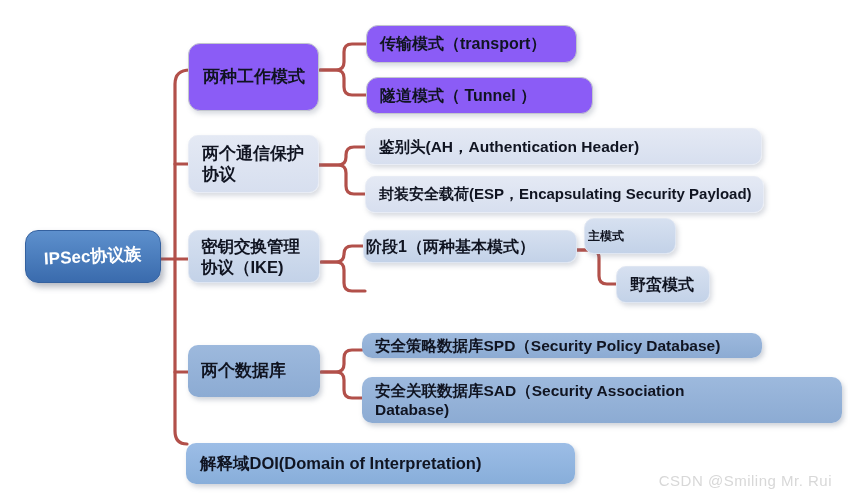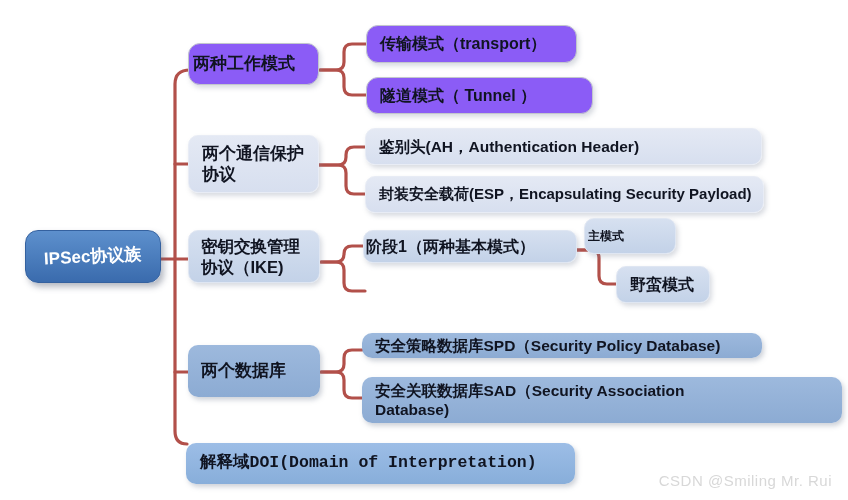--- a/index.html
+++ b/index.html
@@ -43,35 +43,35 @@
   
   .n-root{
     background:linear-gradient(180deg,#5d90cd,#3a6bad);border:1px solid #34619f;
     border-radius:13px;box-shadow:3px 4px 6px rgba(90,100,120,.45);
     color:#ffffff;justify-content:center;
   }
   .n-root span{transform:rotate(-3deg);display:inline-block;}
 
   
   .p-root      {left:25px;  top:230px; width:136px; height:53px; font-size:17px;}
-  .p-workmodes {left:188px; top:43px;  width:131px; height:42px; font-size:17px; padding-left:4px;}
+  .p-workmodes {left:188px; top:43px;  width:131px; height:68px; font-size:17px; padding-left:14px;}
   .p-transport {left:366px; top:25px;  width:211px; height:38px; font-size:16px; padding-left:13px;}
   .p-tunnel    {left:366px; top:77px;  width:227px; height:37px; font-size:16px; padding-left:13px;}
   .p-protocols {left:188px; top:135px; width:131px; height:58px; font-size:17px; padding-left:13px;}
   .p-ah        {left:365px; top:128px; width:397px; height:37px; font-size:15.5px; padding-left:13px;}
   .p-esp       {left:365px; top:176px; width:399px; height:37px; font-size:15px; padding-left:13px;}
   .p-ike       {left:188px; top:230px; width:132px; height:53px; font-size:16.5px; padding-left:12px;}
   .p-ph1       {left:363px; top:230px; width:214px; height:33px; font-size:16px; padding-left:2px;}
   .p-ph2       {left:365px; top:272px; width:208px; height:36px; font-size:16px; padding-left:13px;}
   .p-mainmode  {left:584px; top:218px; width:92px;  height:36px; font-size:12px; padding-left:3px;}
   .p-aggrmode  {left:616px; top:266px; width:94px;  height:37px; font-size:16px; padding-left:13px;}
   .p-db        {left:188px; top:345px; width:132px; height:52px; font-size:17px; padding-left:13px;}
   .p-spd       {left:362px; top:333px; width:400px; height:25px; font-size:15.5px; padding-left:13px;}
   .p-sad       {left:362px; top:377px; width:480px; height:46px; font-size:15.5px; padding-left:13px;}
-  .p-doi       {left:186px; top:443px; width:389px; height:41px; font-size:16.5px; padding-left:14px;font-family:Liberation Mono, monospace;}
+  .p-doi       {left:186px; top:443px; width:389px; height:41px; font-size:16.5px; padding-left:14px;}
 
   .watermark{
     position:absolute;right:16px;bottom:11px;z-index:3;
     color:#d8d8d8;font-size:15px;font-weight:normal;letter-spacing:.5px;
   }
 </style>
 </head>
 <body>
 
 <div id="stage">

